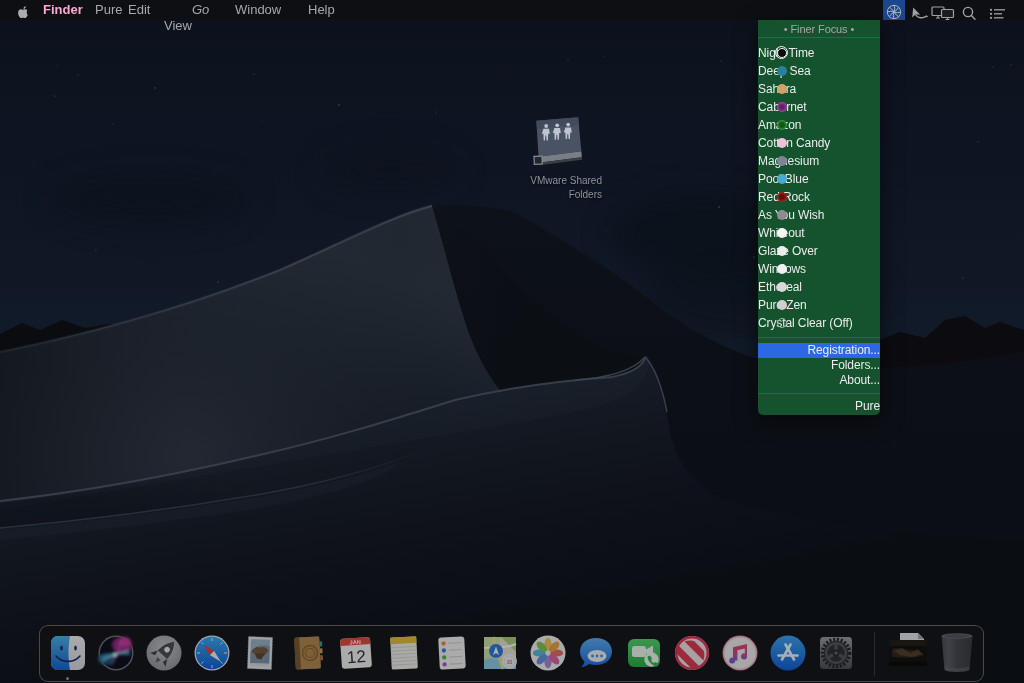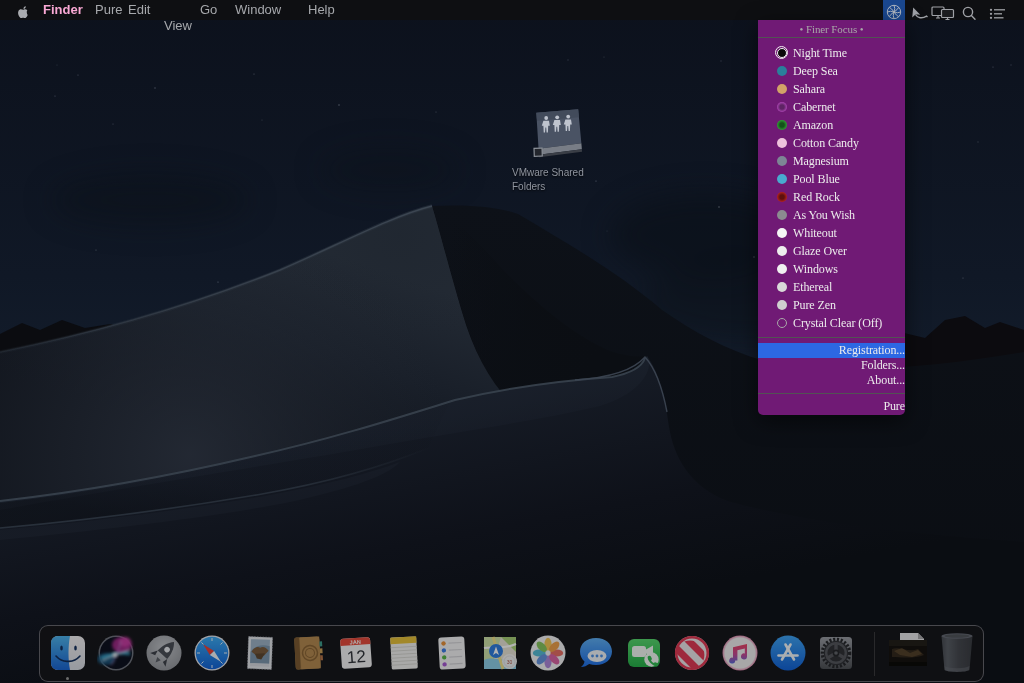--- a/index.html
+++ b/index.html
@@ -4,33 +4,33 @@
 <style>
   * { margin:0; padding:0; box-sizing:border-box; }
   html,body { width:1024px; height:683px; overflow:hidden; background:#000; }
   body { font-family:"Liberation Sans", sans-serif; position:relative; }
   #wall { position:absolute; left:0; top:0; }
   
   #menubar { position:absolute; left:0; top:0; width:1024px; height:20px;
     background:#0e0f12; color:#a6a8ac; font-size:13px; z-index:50; }
   .mb { position:absolute; top:0; height:20px; line-height:20px; }
   
-  #menu { position:absolute; left:758px; top:20px; width:147px; height:395px;
-    background:#701a75; z-index:60; border-radius:0 0 5px 5px;
-    box-shadow:0 6px 22px rgba(0,0,0,0.55); color:#ececec; font-size:12px; letter-spacing:-0.1px;font-family:Liberation Serif, serif; }
+  #menu { position:absolute; left:758px; top:20px; width:122px; height:395px;
+    background:#14532d; z-index:60; border-radius:0 0 5px 5px;
+    box-shadow:0 6px 22px rgba(0,0,0,0.55); color:#ececec; font-size:12px; letter-spacing:-0.1px; }
   #menu .hdr { text-align:center; color:#a8a8a8; font-size:11px; height:17px; line-height:18px; }
   #menu .sep { height:1px; background:#525254; margin:0; }
   #menu .sep2 { height:11px; position:relative; }
   #menu .sep2:after { content:""; position:absolute; left:0; right:0; top:5px; height:1px; background:#525254; }
-  .mi { position:relative; height:18px; line-height:18px; padding-left:35px; white-space:nowrap; }
+  .mi { position:relative; height:18px; line-height:18px; white-space:nowrap; }
   .mi .sw { position:absolute; left:19px; top:4px; width:10px; height:10px; border-radius:50%; }
   .mi2 { height:15px; line-height:15px; padding-left:17px;text-align:right; }
   .hil { background:#2c68e3; }
   
-  #dicon { position:absolute; left:512px; top:106px; width:90px; text-align:left; z-index:5; filter:none; }
+  #dicon { position:absolute; left:512px; top:114px; width:90px; text-align:right; z-index:5; filter:none; }
   #dicon .lbl { margin-top:6px; color:#8f949e; font-size:10px; line-height:13.5px;
     text-shadow:0 1px 2px rgba(0,0,0,0.8); }
   
   #dock { position:absolute; left:39px; top:625px; width:945px; height:57px;
     background:rgba(16,16,19,0.92); border:1px solid rgba(120,120,126,0.55);
     border-radius:9px; z-index:40; }
   .di { position:absolute; top:634px; width:38px; height:38px; }
   .dot { position:absolute; width:3px; height:3px; border-radius:50%; background:#9a9a9a; top:677px; z-index:45; }
 </style>
 </head>
@@ -190,21 +190,21 @@
 </div>
 
 <div id="menubar">
   <svg class="mb" style="left:16px;top:1.5px;" width="13" height="15" viewBox="0 0 13 15">
     <path fill="#aaacb0" d="M11.68,10.52c-0.26,0.6-0.38,0.87-0.72,1.4c-0.47,0.75-1.13,1.68-1.96,1.69c-0.73,0.01-0.92-0.48-1.91-0.47c-0.99,0.01-1.2,0.48-1.93,0.47c-0.83-0.01-1.46-0.85-1.93-1.6C1.91,9.92,1.77,7.47,2.58,6.17c0.57-0.93,1.48-1.47,2.33-1.47c0.87,0,1.41,0.48,2.13,0.48c0.7,0,1.12-0.48,2.13-0.48c0.76,0,1.56,0.41,2.13,1.13C10.43,6.85,10.74,9.57,11.68,10.52z M9.25,3.52C9.62,3.05,9.9,2.38,9.8,1.7C9.2,1.74,8.5,2.12,8.09,2.62C7.72,3.07,7.41,3.75,7.53,4.41C8.19,4.43,8.86,4.04,9.25,3.52z"></path>
   </svg>
   <div class="mb" style="left:43px;font-weight:bold;color:#f9a8d4;">Finder</div>
   <div class="mb" style="left:95px;">Pure</div>
   <div class="mb" style="left:128px;">Edit</div>
   <div class="mb" style="left:164px;margin-top:16px;">View</div>
-  <div class="mb" style="left:200px;">Go</div>
+  <div class="mb" style="left:192px;font-style:italic;">Go</div>
   <div class="mb" style="left:235px;">Window</div>
   <div class="mb" style="left:291px;margin-left:17px;">Help</div>
 
   <div class="mb" style="left:883px;width:22px;background:#1a478f;"></div>
   <svg class="mb" style="left:886px;top:2px;" width="16" height="16" viewBox="0 0 16 16">
     <g stroke="#b4bac4" stroke-width="0.95" fill="none">
       <circle cx="8" cy="8" r="6.7"></circle>
       <path d="M8,8 Q9.5,4.5 8,1.3 M8,8 Q11.8,5.5 12.7,3.3 M8,8 Q11.5,9.5 14.7,8 M8,8 Q10.5,11.8 12.7,12.7 M8,8 Q6.5,11.5 8,14.7 M8,8 Q4.2,10.5 3.3,12.7 M8,8 Q4.5,6.5 1.3,8 M8,8 Q5.5,4.2 3.3,3.3"></path>
     </g>
   </svg>

